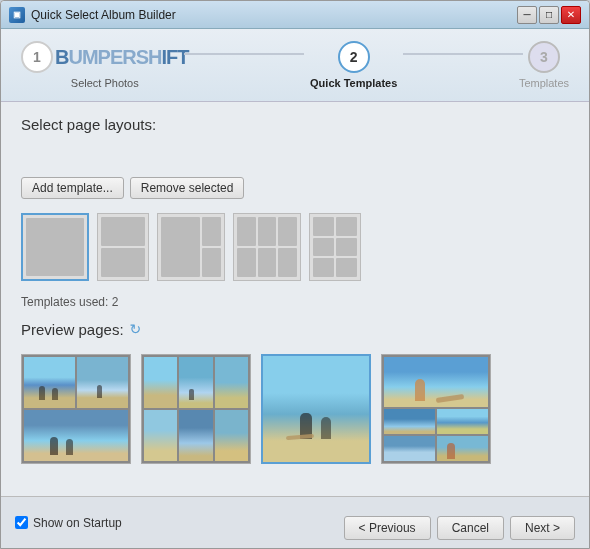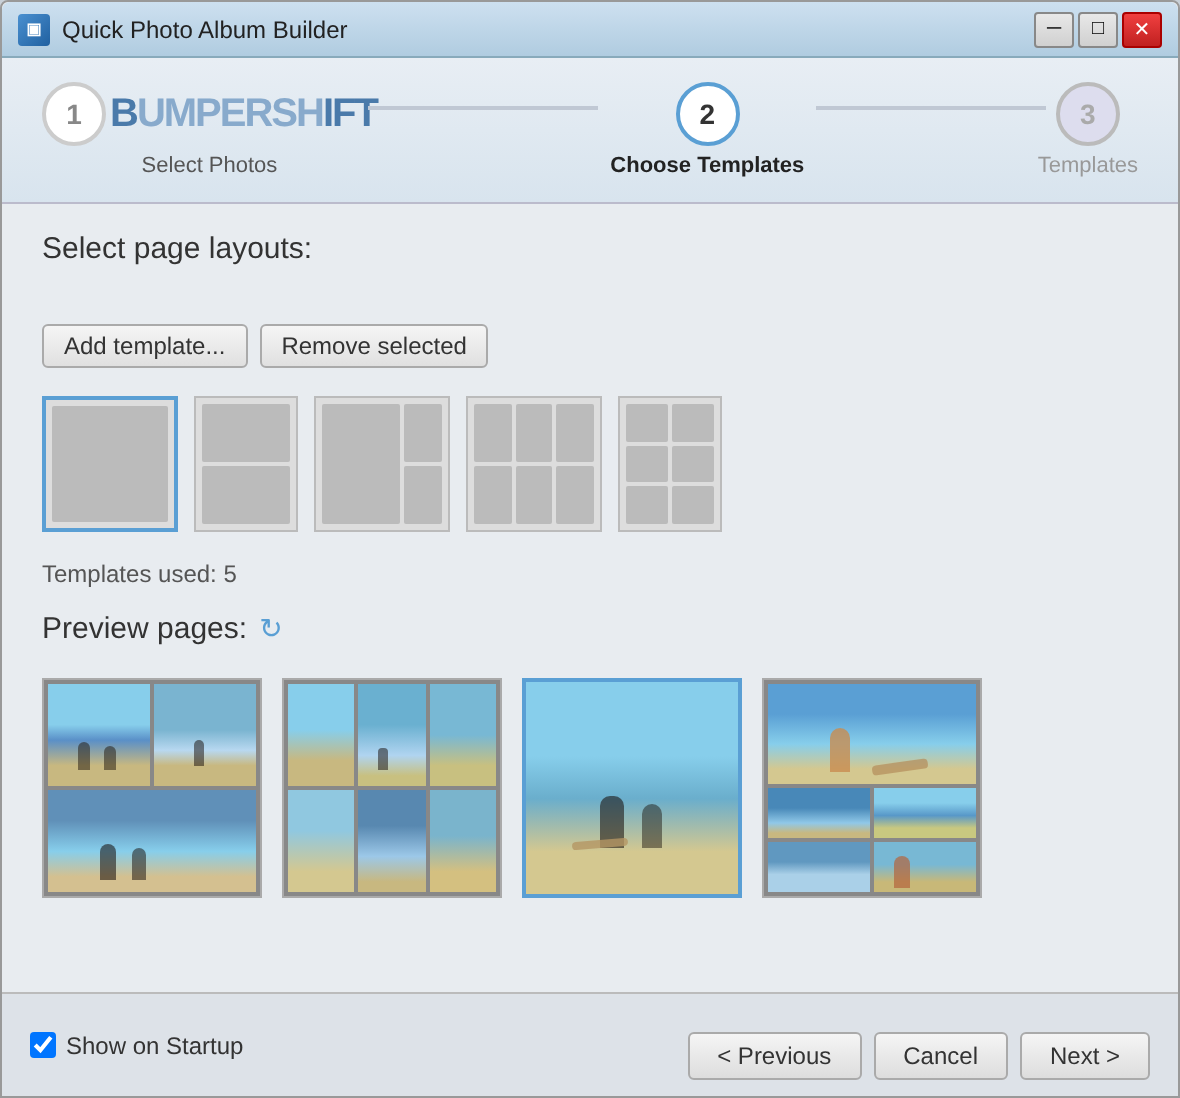--- a/index.html
+++ b/index.html
@@ -110,21 +110,21 @@
       flex: 1;
       background: #e8ecf0;
       padding: 14px 20px;
       display: flex;
       flex-direction: column;
       gap: 10px;
     }
     .section-title {
       font-size: 15px;
       color: #333;
-      margin-bottom: 0;
+      margin-bottom: 15px;
     }
     .btn-row {
       display: flex;
       gap: 6px;
       margin-bottom: 4px;
     }
     .btn {
       padding: 3px 10px;
       border: 1px solid #aaa;
       background: linear-gradient(to bottom, #f5f5f5, #e0e0e0);
@@ -246,21 +246,21 @@
   </style>
 </head>
 <body>
 
 <div class="window">
 
   <div class="titlebar">
     <div class="titlebar-icon">
       <span style="font-size:8px;">▣</span>
     </div>
-    <div class="titlebar-title">Quick Photo Album Builder</div>
+    <div class="titlebar-title">Quick Select Album Builder</div>
     <div class="titlebar-controls">
       <div class="titlebar-btn minimize">─</div>
       <div class="titlebar-btn maximize">□</div>
       <div class="titlebar-btn close">✕</div>
     </div>
   </div>
 
   <div class="wizard-header">
     <div class="wiz-step-row" style="align-items:flex-start; width:100%;">
 
@@ -275,21 +275,21 @@
         </div>
         <div class="step-label">Select Photos</div>
       </div>
 
       <div class="wiz-connector"></div>
 
       <div class="wiz-step-group" style="margin:0 10px;">
         <div class="step-circle active">
           <span>2</span>
         </div>
-        <div class="step-label active">Choose Templates</div>
+        <div class="step-label active">Quick Templates</div>
       </div>
 
       <div class="wiz-connector"></div>
 
       <div class="wiz-step-group">
         <div class="step-circle inactive">
           <span>3</span>
         </div>
         <div class="step-label inactive">Templates</div>
       </div>
@@ -334,21 +334,21 @@
       <div class="template-thumb tpl-5">
         <div class="tpl-cell"></div>
         <div class="tpl-cell"></div>
         <div class="tpl-cell"></div>
         <div class="tpl-cell"></div>
         <div class="tpl-cell"></div>
         <div class="tpl-cell"></div>
       </div>
     </div>
 
-    <div class="templates-count">Templates used: 5</div>
+    <div class="templates-count">Templates used: 2</div>
 
     <div class="preview-label">
       <span>Preview pages:</span>
       <span class="refresh-icon">↻</span>
     </div>
 
     <div class="preview-row">
 
       <div class="preview-thumb">
         <div style="width:100%;height:100%;display:grid;grid-template-columns:1fr 1fr;grid-template-rows:1fr 1fr;gap:2px;padding:2px;background:#888;">

